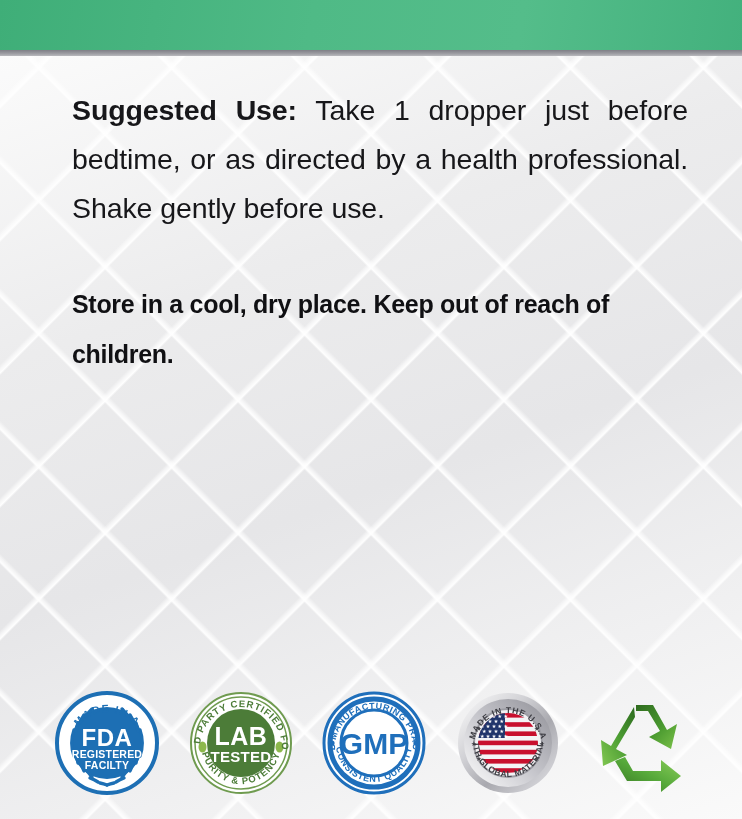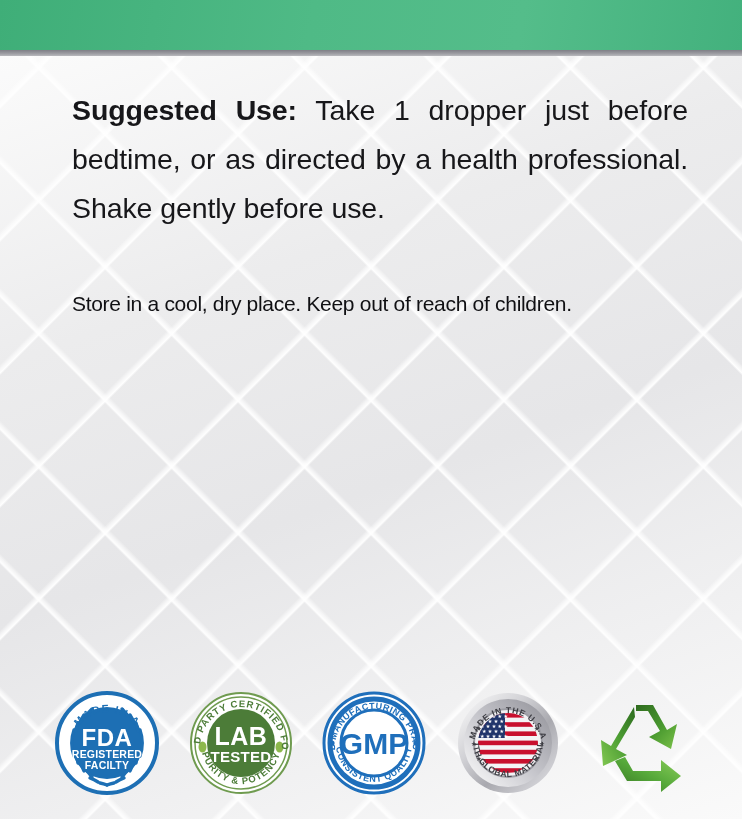--- a/index.html
+++ b/index.html
@@ -70,24 +70,24 @@
     color: #17171a;
     text-align: justify;
     text-justify: inter-word;
     margin-bottom: 46px;
     letter-spacing: -0.1px;
   }
   .para:last-child { margin-bottom: 0; }
   .para .lead { font-weight: bold; }
 
   .para-store {
-    font-size: 21px;
+    font-size: 25px;
     line-height: 50px;
     color: #101013;
-    font-weight: normal;
+    font-weight: bold;
     text-align: left;
     letter-spacing: -0.3px;
   }
 
   .para-tamper { margin-bottom: 60px; }
 
   
   .badge-row {
     position: absolute;
     top: 632px;

